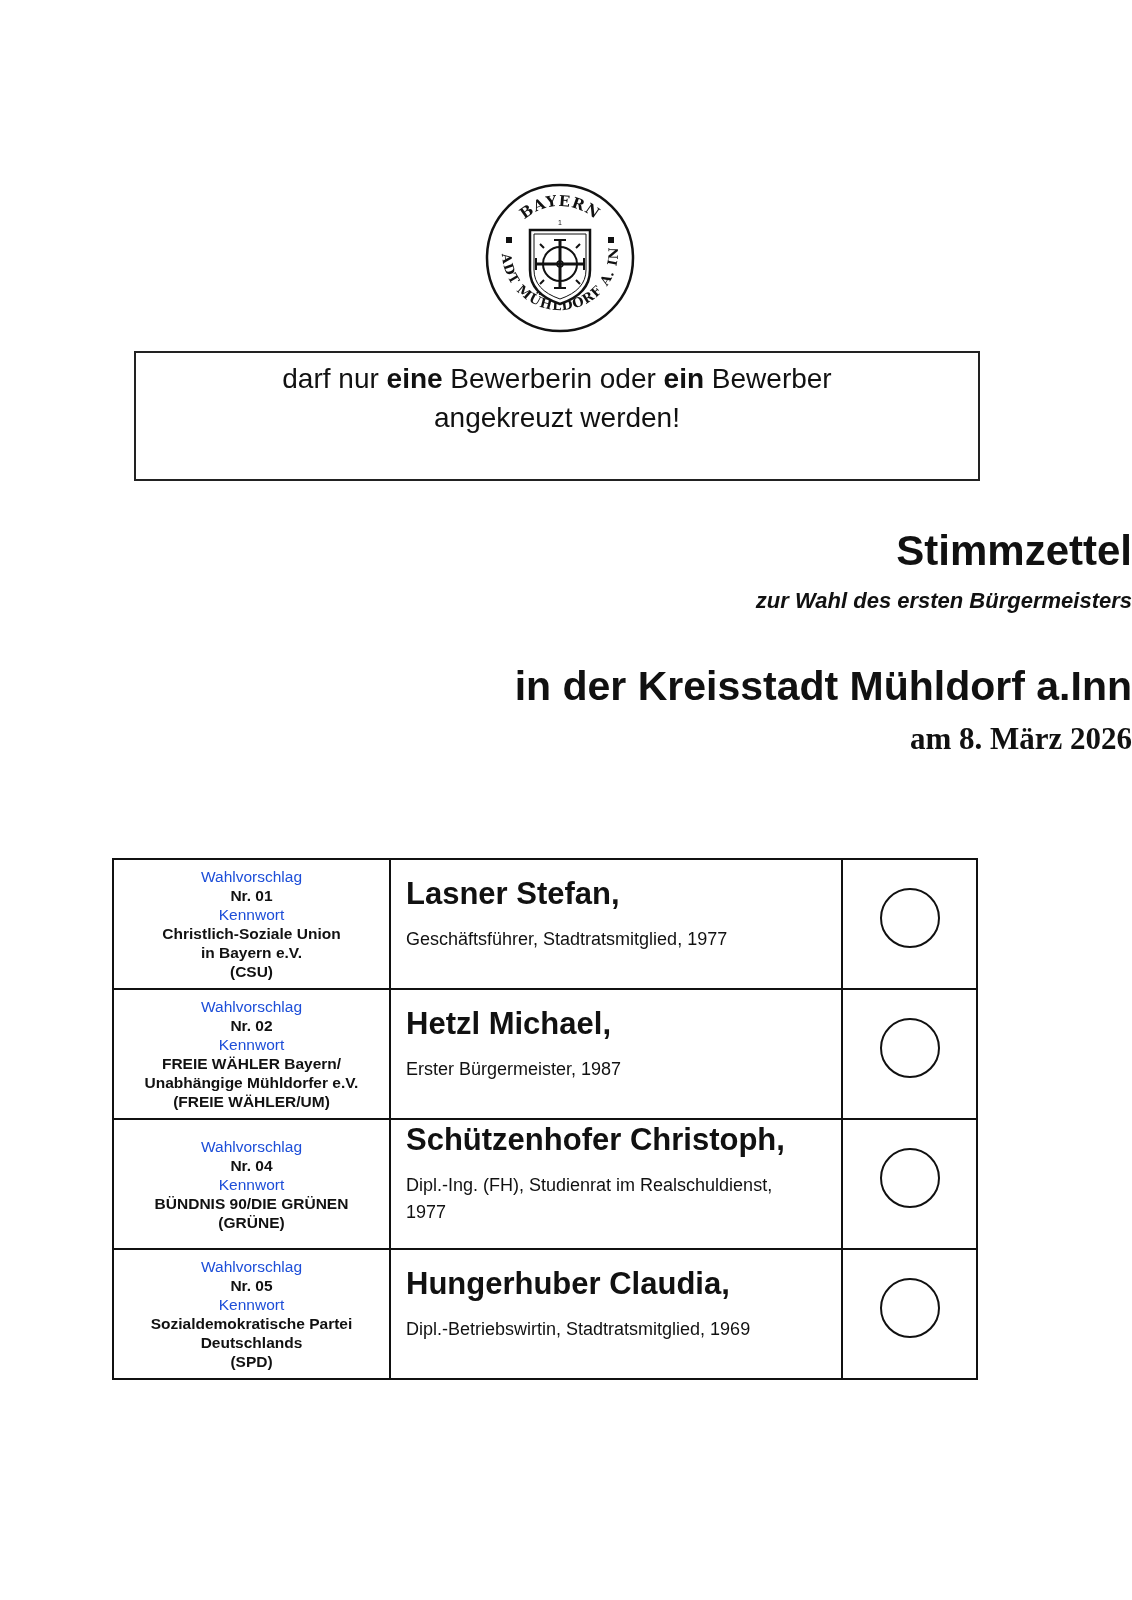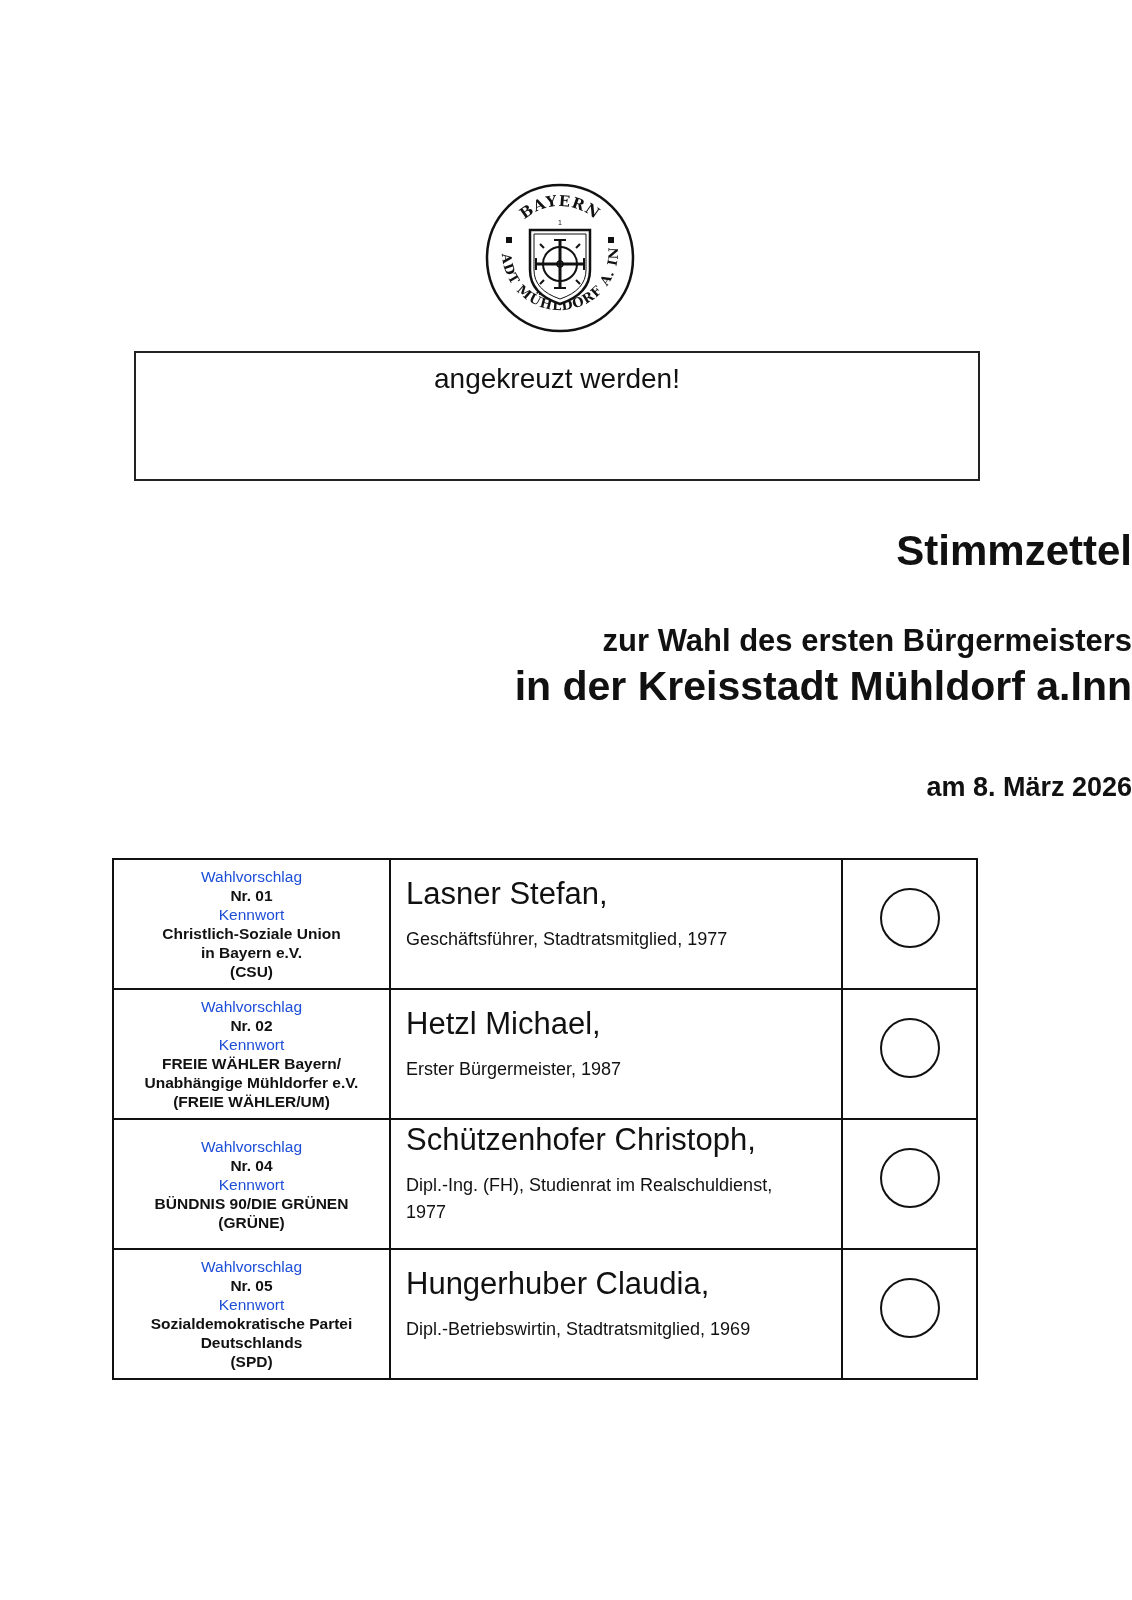--- a/index.html
+++ b/index.html
@@ -9,33 +9,33 @@
   }
   .seal { position: absolute; left: 484px; top: 182px; width: 152px; height: 152px; }
   .notice {
     position: absolute; left: 134px; top: 351px; width: 846px; height: 130px;
     border: 2px solid #222; box-sizing: border-box;
     text-align: center; font-size: 28px; line-height: 39px; padding-top: 6px;
   }
   .notice b { font-weight: bold; }
   .title { position: absolute; left: 0; width: 1132px; text-align: right; font-weight: bold; }
   .t-main { top: 527px; font-size: 42px; }
-  .t-sub1 { top: 623px; font-size: 31px; }
+  .t-sub1 { top: 588px; font-size: 22px; font-style: italic; }
   .t-sub2 { top: 663px; font-size: 41px; }
-  .t-date { top: 772px; font-size: 27px; }
+  .t-date { top: 721px; font-size: 31px; font-family: Liberation Serif, serif; }
   table.ballot {
     position: absolute; left: 112px; top: 858px; width: 866px;
     border-collapse: collapse; table-layout: fixed;
   }
   table.ballot td { border: 2px solid #111; height: 128px; padding: 0; vertical-align: middle; }
   .c-party { width: 275px; text-align: center; font-size: 15.5px; line-height: 19px; }
   .c-party .lbl { font-weight: normal; color: #1d4ed8; }
   .c-party .bold { font-weight: bold; }
   .c-cand { width: 452px; padding-left: 7px !important; box-sizing: border-box; }
-  .c-cand .name { font-weight: normal; font-size: 31px; line-height: 36px; display:block; }
+  .c-cand .name { font-weight: bold; font-size: 31px; line-height: 36px; display:block; }
   .c-cand .desc { font-size: 18px; line-height: 27px; display:block; padding-right: 20px; margin-top: 14px; }
   .c-cand .inner { padding: 0 8px; position: relative; top: -10px; }
   .c-mark { text-align: center; }
   .circle {
     display: inline-block; width: 60px; height: 60px; border: 2.5px solid #111;
     border-radius: 50%; box-sizing: border-box; cursor: pointer; position: relative; top: -4px;
   }
 </style>
 </head>
 <body>
@@ -60,20 +60,21 @@
   <circle cx="76" cy="82" r="17" fill="none" stroke="#111" stroke-width="2"></circle>
   <circle cx="76" cy="82" r="3" fill="none" stroke="#111" stroke-width="1.5"></circle>
   <path d="M 76 58 L 76 106 M 52 82 L 100 82" stroke="#111" stroke-width="3"></path>
   <path d="M 70 58 L 82 58 M 70 106 L 82 106 M 52 76 L 52 88 M 100 76 L 100 88" stroke="#111" stroke-width="2"></path>
   <path d="M 60 66 L 56 62 M 92 66 L 96 62 M 60 98 L 56 102 M 92 98 L 96 102" stroke="#111" stroke-width="2"></path>
   <rect x="22" y="55" width="6" height="6" fill="#111"></rect>
   <rect x="124" y="55" width="6" height="6" fill="#111"></rect>
 </svg>
 
 <div class="notice">
+  <div><span>darf nur </span><b>eine</b><span> Bewerberin oder </span><b>ein</b><span> Bewerber</span></div>
   <div>angekreuzt werden!</div>
 </div>
 
 <div class="title t-main">Stimmzettel</div>
 <div class="title t-sub1">zur Wahl des ersten Bürgermeisters</div>
 <div class="title t-sub2">in der Kreisstadt Mühldorf a.Inn</div>
 <div class="title t-date">am 8. März 2026</div>
 
 <table class="ballot">
   <tbody>

